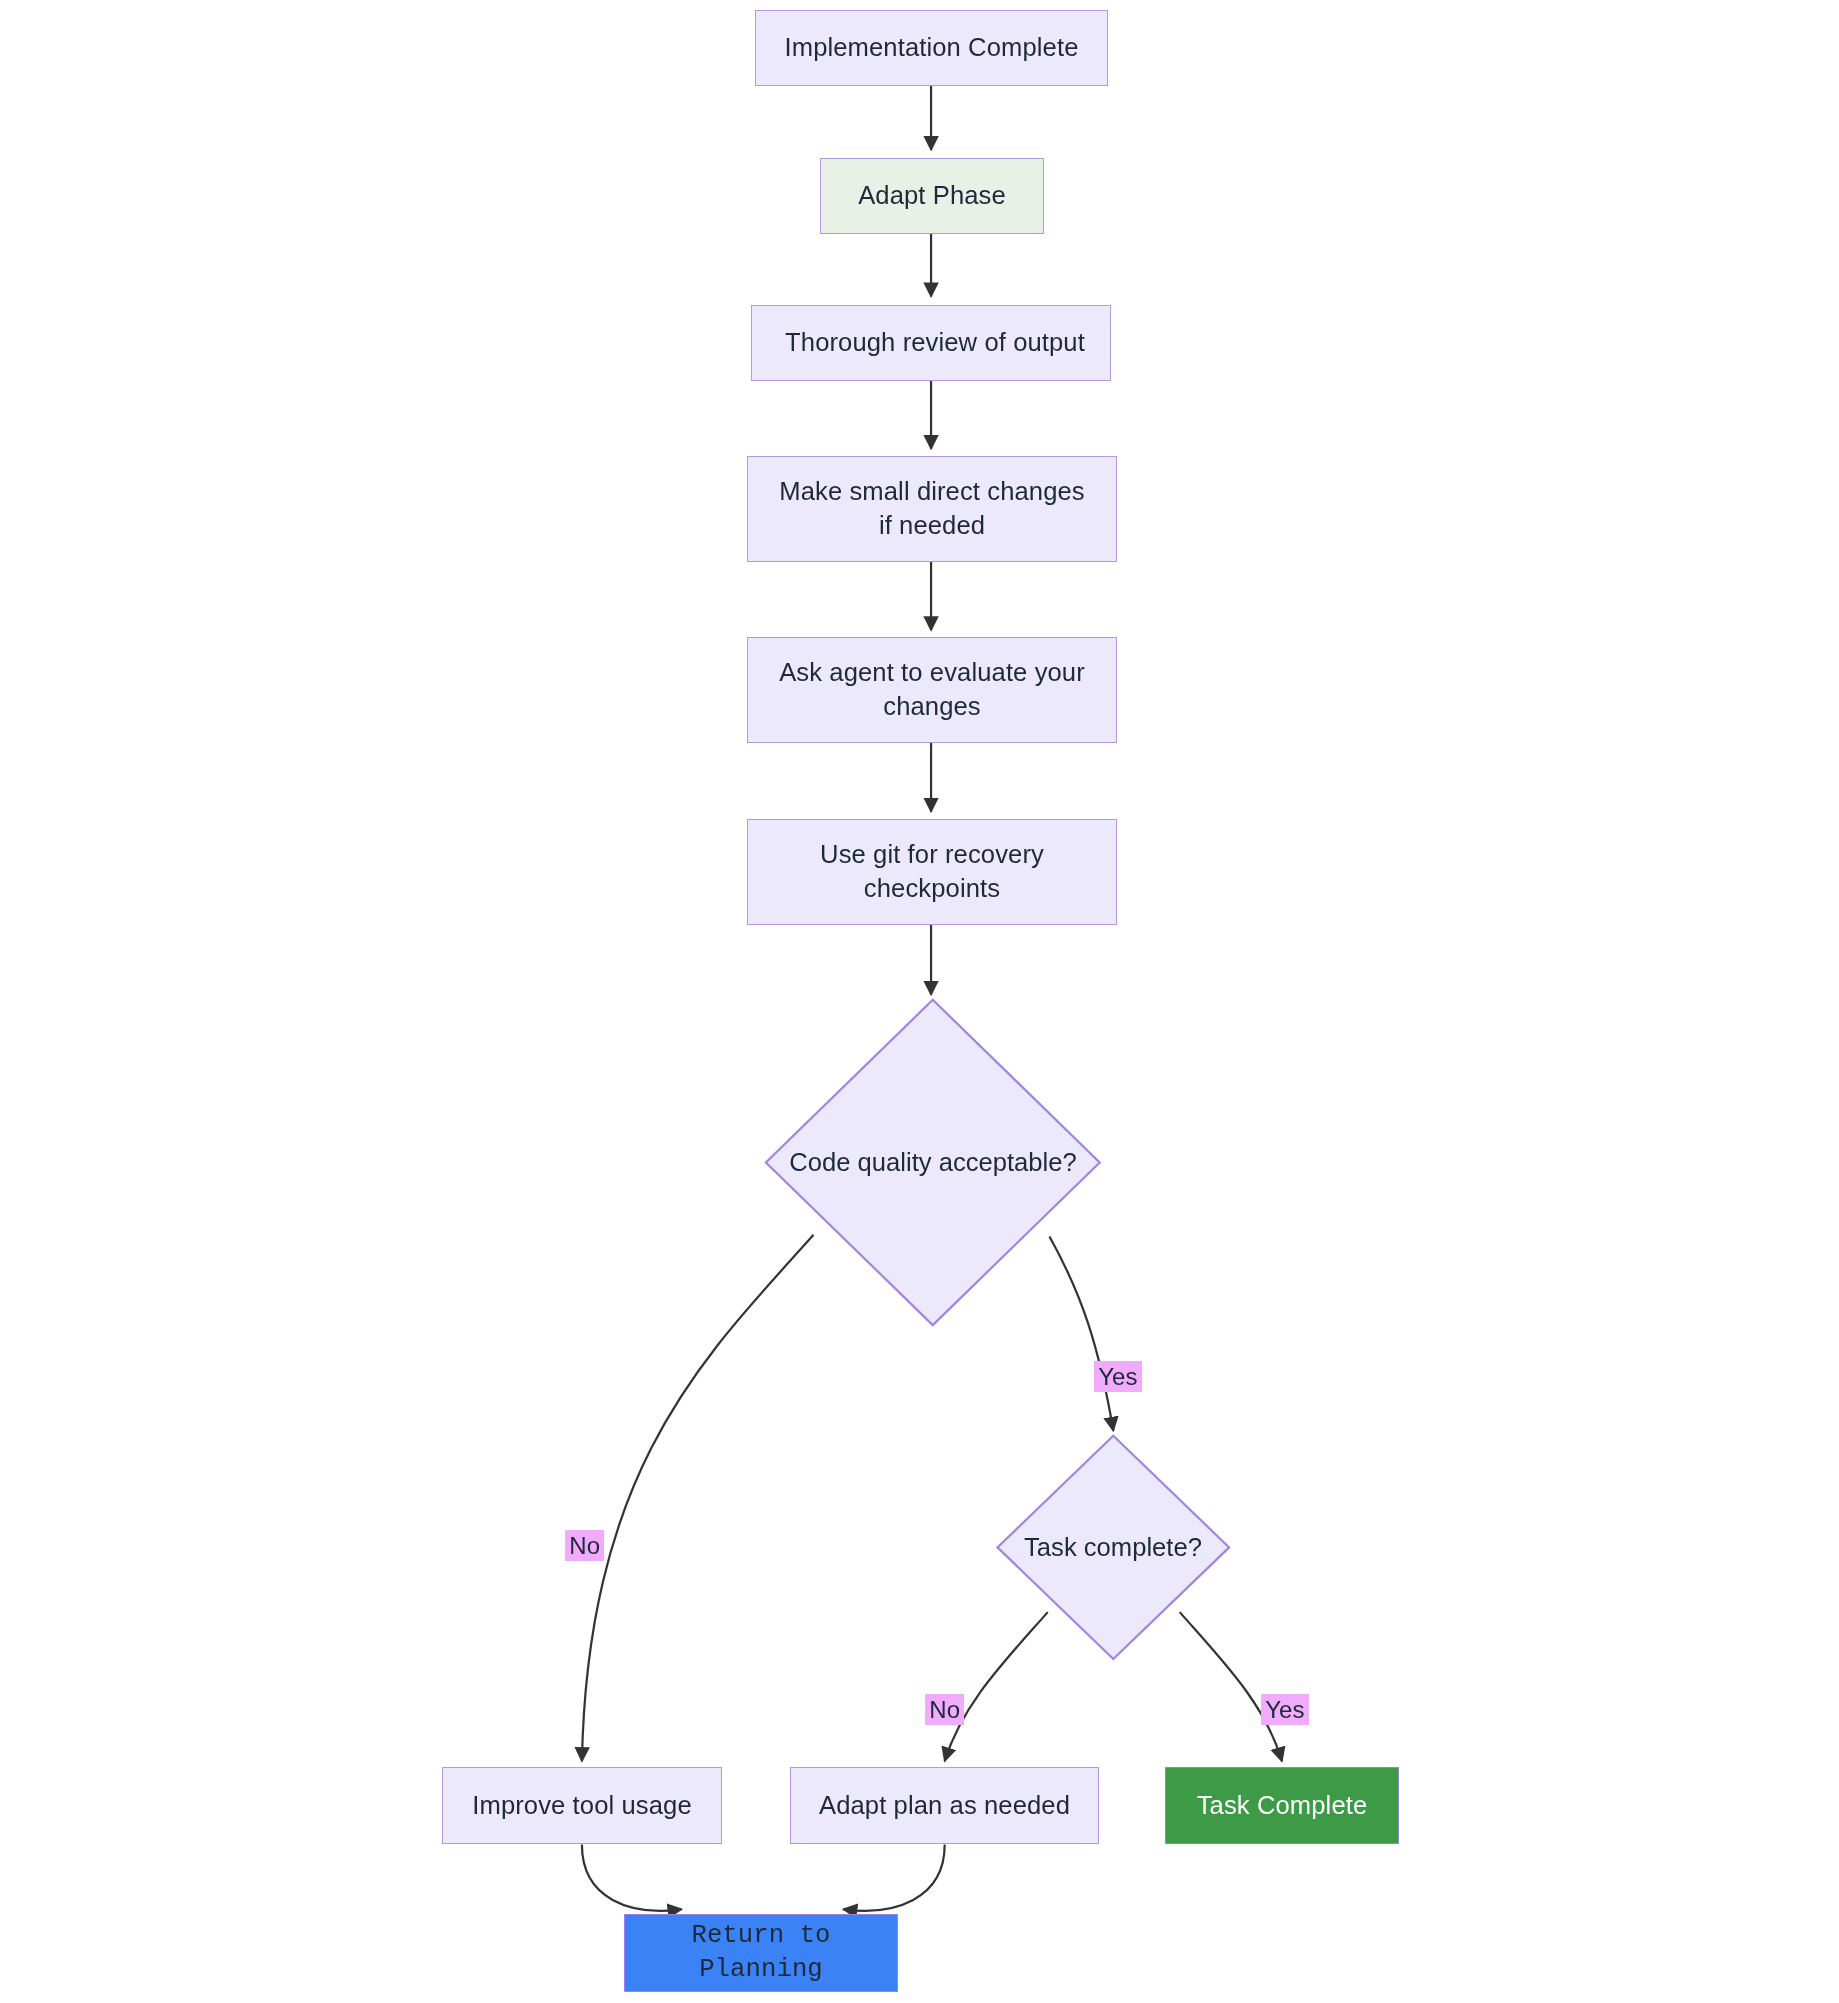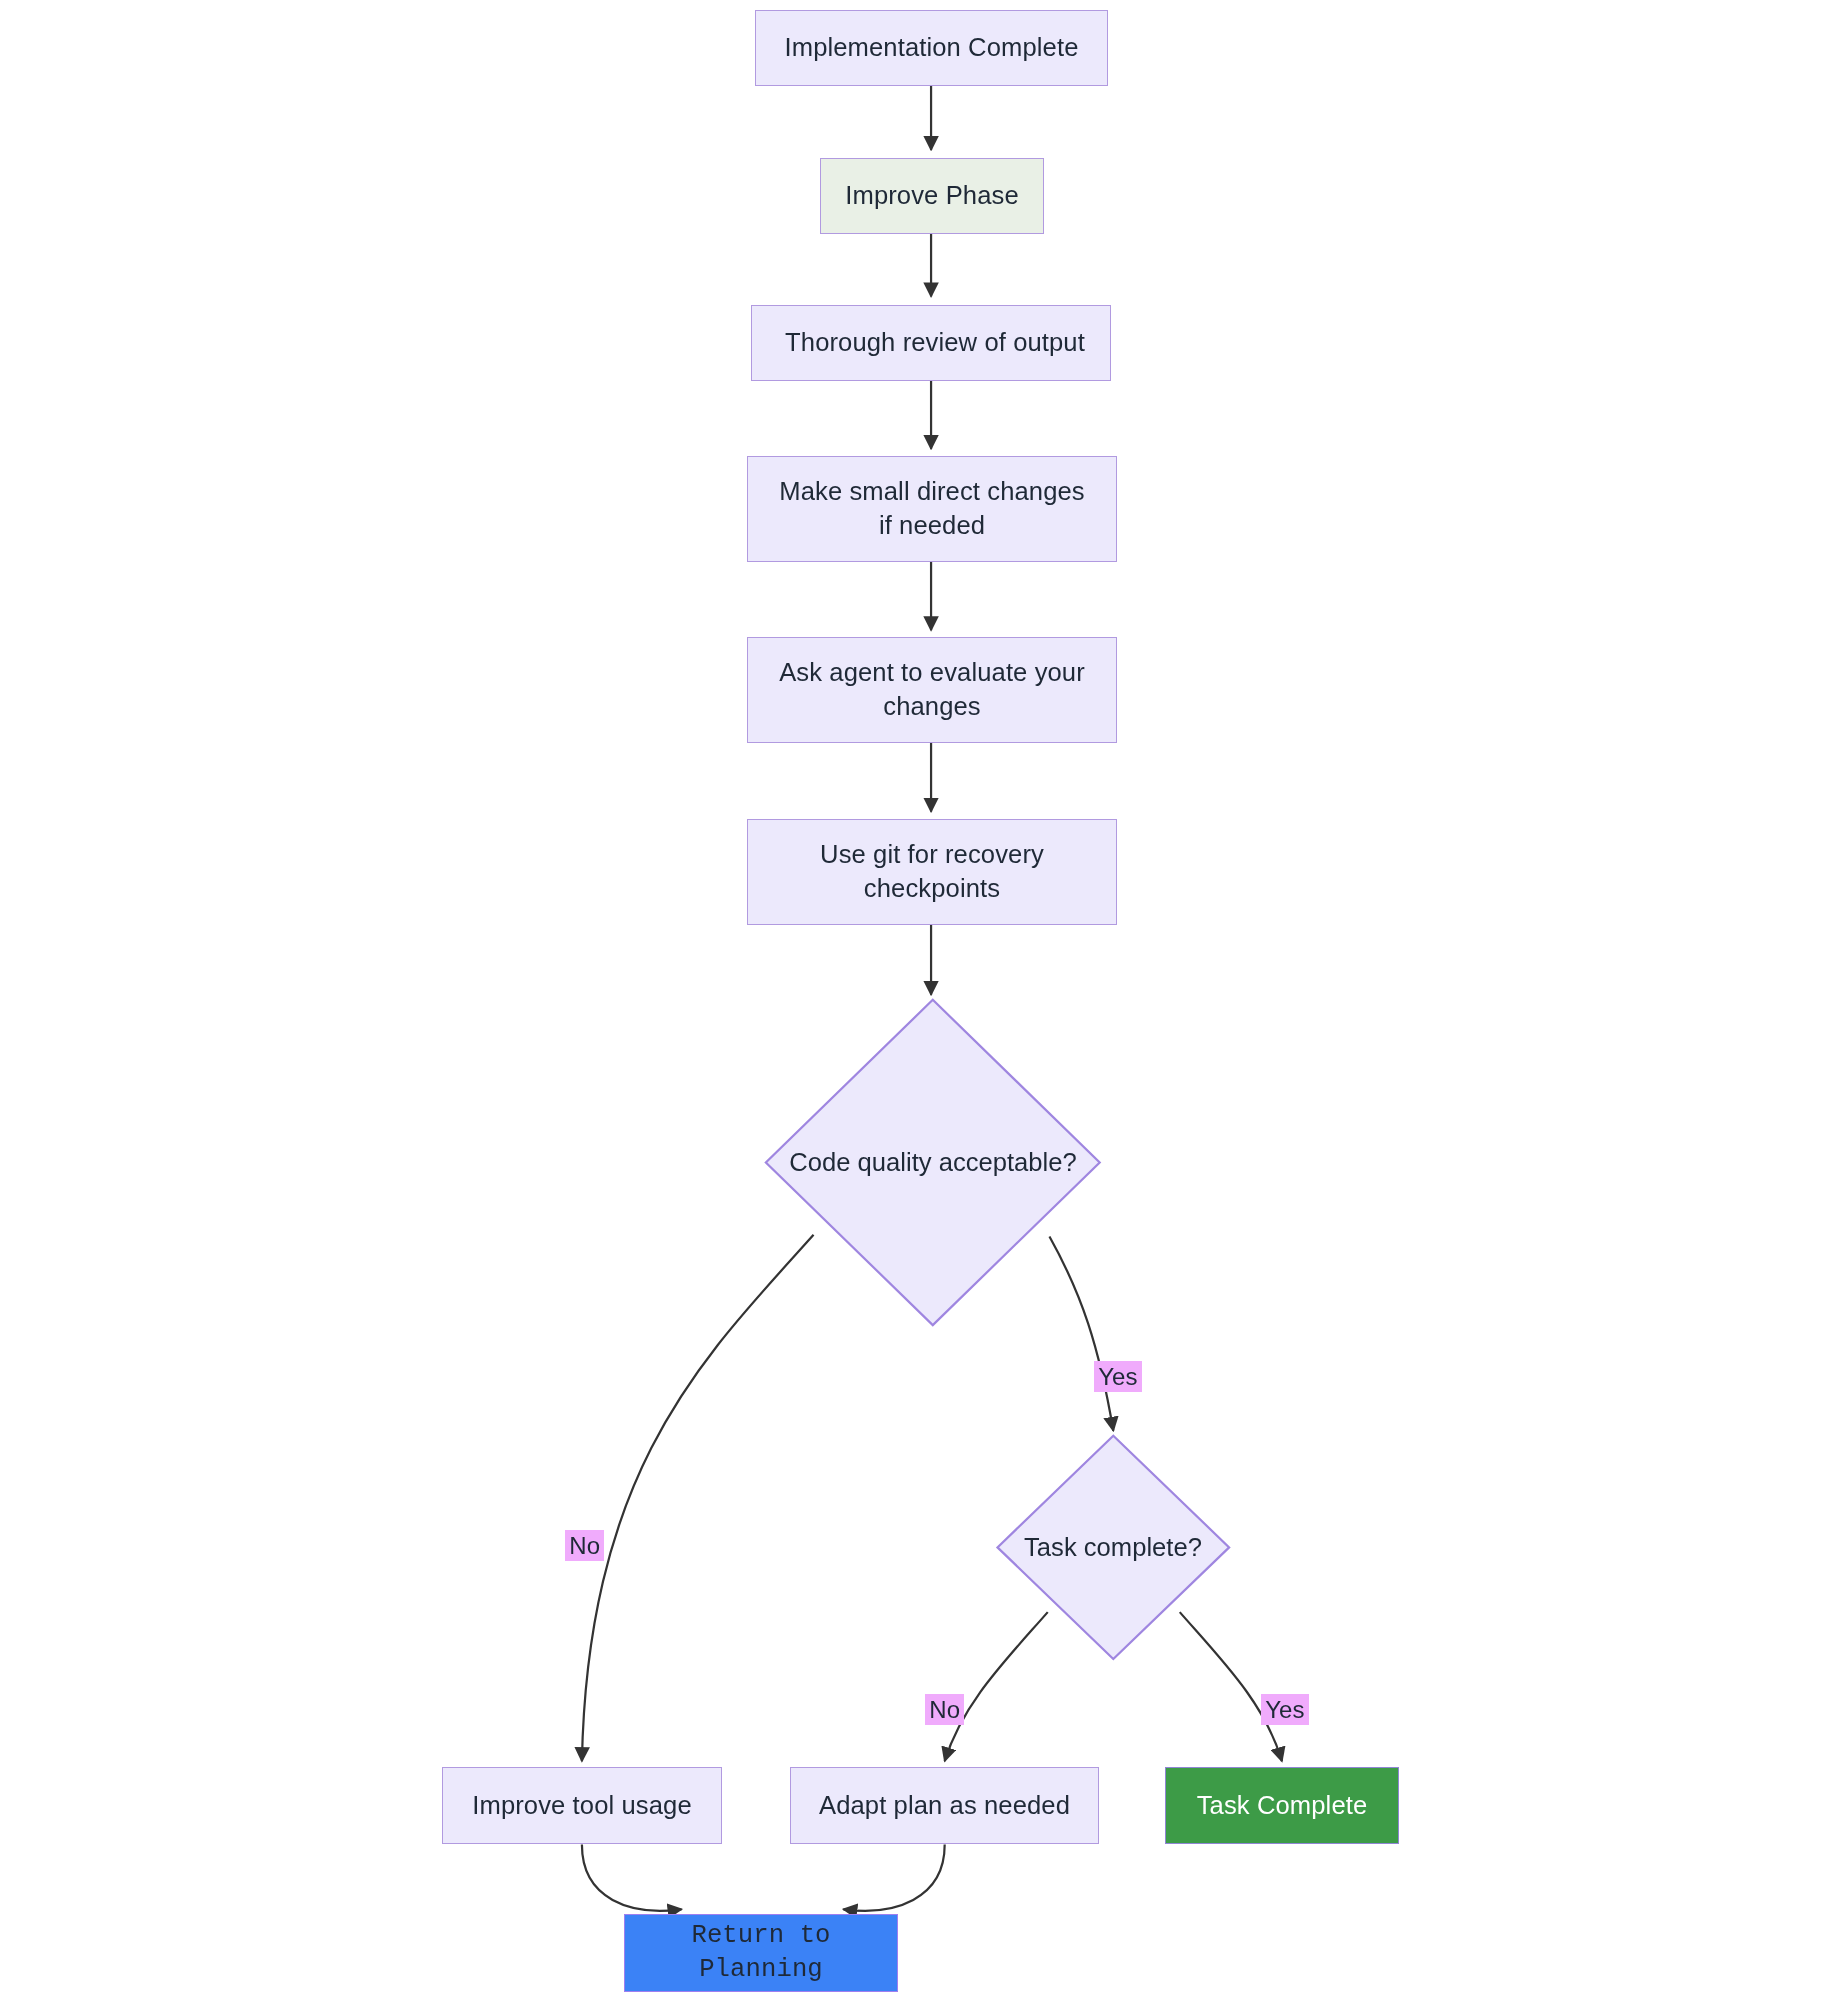--- a/index.html
+++ b/index.html
@@ -119,21 +119,21 @@
 
   <div class="diamond" style="left:997px; top:1436px; width:232px; height:223px;">
     <div class="dlabel">Task complete?</div>
   </div>
 
   <div class="node process" style="left:755px; top:10.2px; width:353px; height:76px;">
     <span>Implementation Complete</span>
   </div>
 
   <div class="node phase" style="left:820px; top:158px; width:224px; height:76px;">
-    <span>Improve Phase</span>
+    <span>Adapt Phase</span>
   </div>
 
   <div class="node process" style="left:751px; top:305px; width:360px; height:76px;padding-left:20px;">
     <span>Thorough review of output</span>
   </div>
 
   <div class="node process" style="left:747px; top:456px; width:370px; height:106px; flex-direction:column;">
     <span>Make small direct changes</span>
     <span>if needed</span>
   </div>

